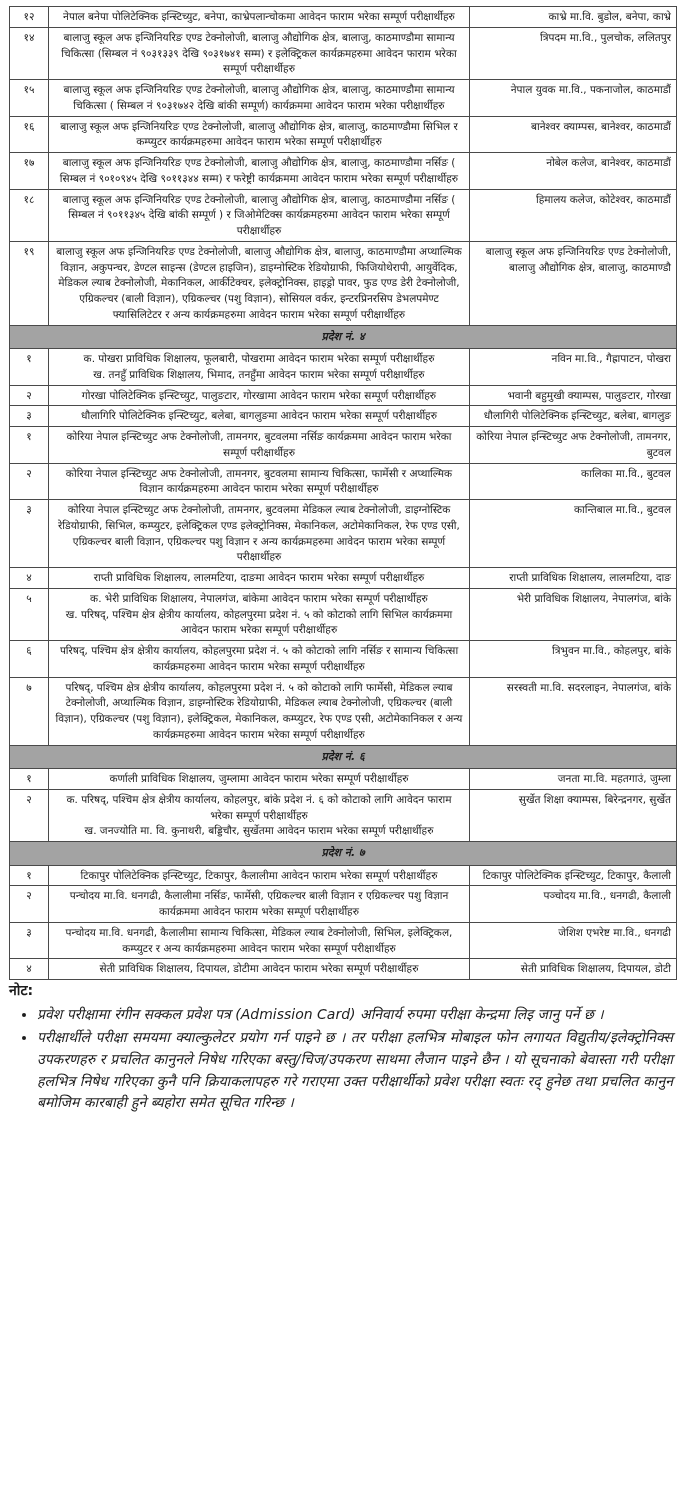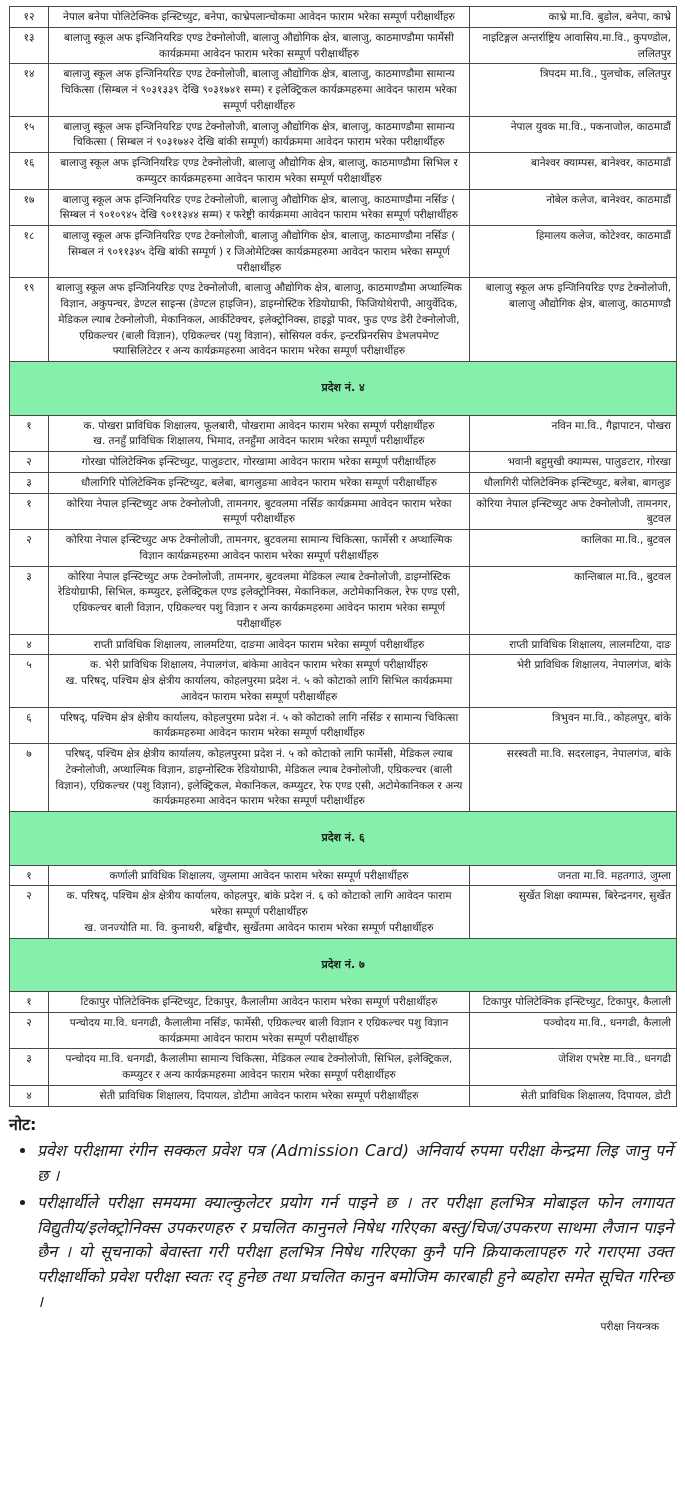--- a/index.html
+++ b/index.html
@@ -38,29 +38,29 @@
   }
   td.desc {
     text-align: center;
     white-space: pre-line;
   }
   td.center {
     width: 196px;
     text-align: right;
   }
   tr.section-row td {
-    background: #86efac;
+    background: #a3a3a3;
     font-weight: bold;
     text-align: center;
     font-size: 11px;
-    padding: 18px 4px;
+    padding: 3px 4px;
+    font-style: italic;
   }
   .notes {
-    margin-top: 6px;
-    font-size: 16px;
+    font-size: 14px;
     line-height: 1.55;
   }
   .notes-label {
     font-weight: bold;
     display: block;
   }
   ul.notes-list {
     margin: 2px 0 0 0;
     padding-left: 28px;
     list-style: disc;
@@ -82,25 +82,20 @@
 <body>
 
 <div class="page">
 
   <table class="centers">
     <tbody>
         <tr>
           <td class="sn">१२</td>
           <td class="desc">नेपाल बनेपा पोलिटेक्निक इन्स्टिच्युट, बनेपा, काभ्रेपलान्चोकमा आवेदन फाराम भरेका सम्पूर्ण परीक्षार्थीहरु</td>
           <td class="center">काभ्रे मा.वि. बुडोल, बनेपा, काभ्रे</td>
-        </tr>
-        <tr>
-          <td class="sn">१३</td>
-          <td class="desc">बालाजु स्कूल अफ इन्जिनियरिङ एण्ड टेक्नोलोजी, बालाजु औद्योगिक क्षेत्र, बालाजु, काठमाण्डौमा फार्मेसी कार्यक्रममा आवेदन फाराम भरेका सम्पूर्ण परीक्षार्थीहरु</td>
-          <td class="center">नाइटिङ्गल अन्तर्राष्ट्रिय आवासिय.मा.वि., कुपण्डोल, ललितपुर</td>
         </tr>
         <tr>
           <td class="sn">१४</td>
           <td class="desc">बालाजु स्कूल अफ इन्जिनियरिङ एण्ड टेक्नोलोजी, बालाजु औद्योगिक क्षेत्र, बालाजु, काठमाण्डौमा सामान्य चिकित्सा (सिम्बल नं ९०३१३३९ देखि ९०३१७४१ सम्म) र इलेक्ट्रिकल कार्यक्रमहरुमा आवेदन फाराम भरेका सम्पूर्ण परीक्षार्थीहरु</td>
           <td class="center">त्रिपदम मा.वि., पुलचोक, ललितपुर</td>
         </tr>
         <tr>
           <td class="sn">१५</td>
           <td class="desc">बालाजु स्कूल अफ इन्जिनियरिङ एण्ड टेक्नोलोजी, बालाजु औद्योगिक क्षेत्र, बालाजु, काठमाण्डौमा सामान्य चिकित्सा ( सिम्बल नं ९०३१७४२ देखि बांकी सम्पूर्ण)  कार्यक्रममा आवेदन फाराम भरेका परीक्षार्थीहरु</td>
           <td class="center">नेपाल युवक मा.वि., पकनाजोल, काठमाडौं</td>
@@ -221,15 +216,14 @@
   </table>
 
   <div class="notes">
     <span class="notes-label">नोट:</span>
     <ul class="notes-list">
         <li>प्रवेश परीक्षामा रंगीन सक्कल प्रवेश पत्र  (Admission Card) अनिवार्य रुपमा परीक्षा केन्द्रमा लिइ  जानु पर्ने छ ।</li>
         <li>परीक्षार्थीले परीक्षा समयमा क्याल्कुलेटर प्रयोग गर्न पाइने छ । तर परीक्षा हलभित्र मोबाइल फोन लगायत विद्युतीय/इलेक्ट्रोनिक्स उपकरणहरु र प्रचलित कानुनले निषेध गरिएका बस्तु/चिज/उपकरण साथमा लैजान पाइने छैन । यो सूचनाको बेवास्ता गरी परीक्षा हलभित्र निषेध गरिएका कुनै पनि क्रियाकलापहरु गरे गराएमा उक्त परीक्षार्थीको प्रवेश परीक्षा स्वतः रद् हुनेछ तथा प्रचलित कानुन बमोजिम कारबाही हुने ब्यहोरा समेत सूचित गरिन्छ ।</li>
       </ul>
   </div>
 
-  <div class="signature">परीक्षा नियन्त्रक</div>
 
 </div>
 
 </body></html>

